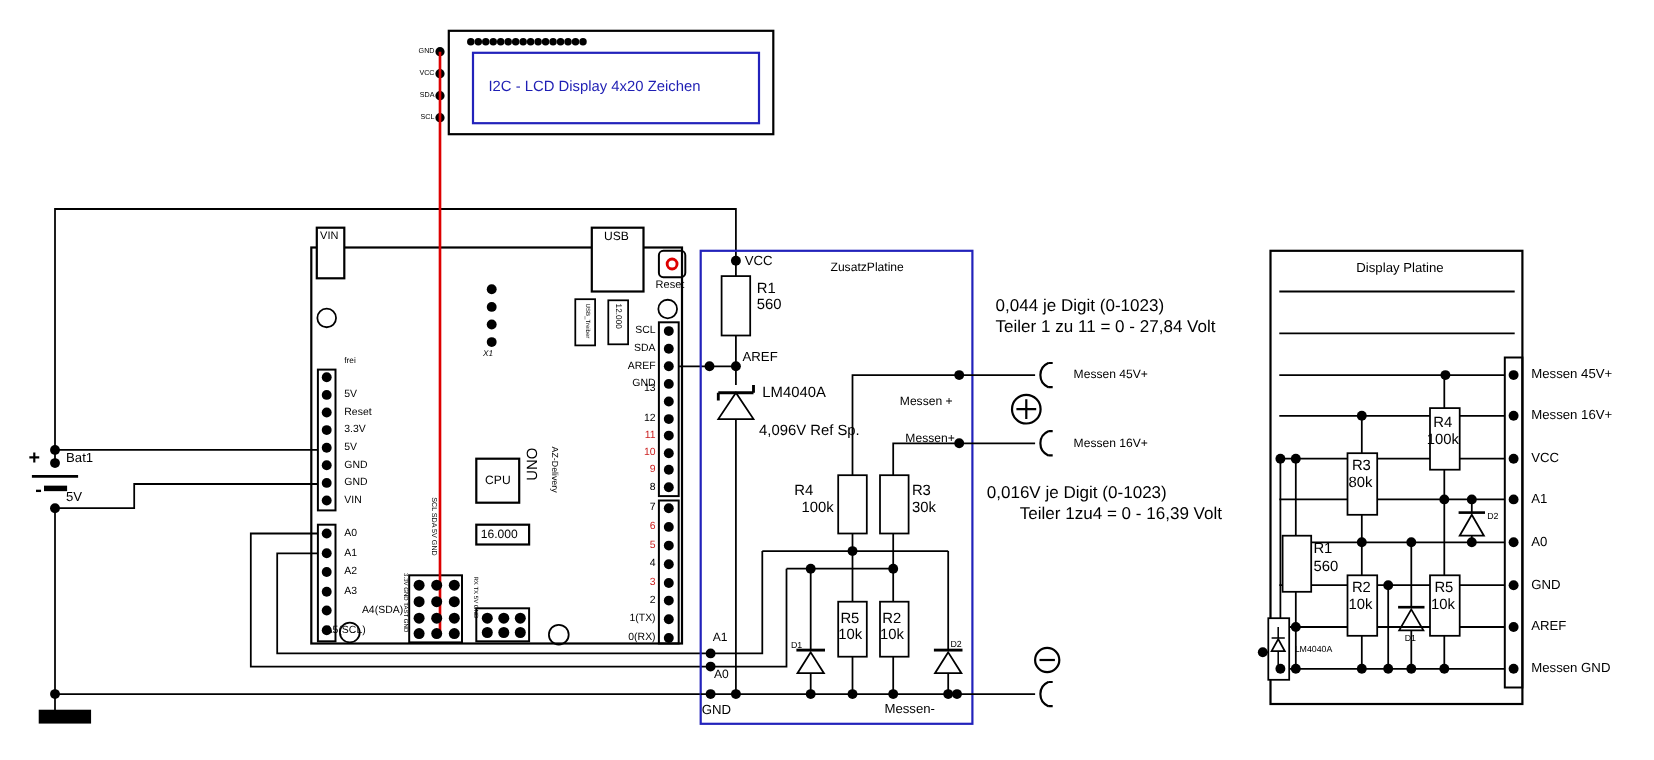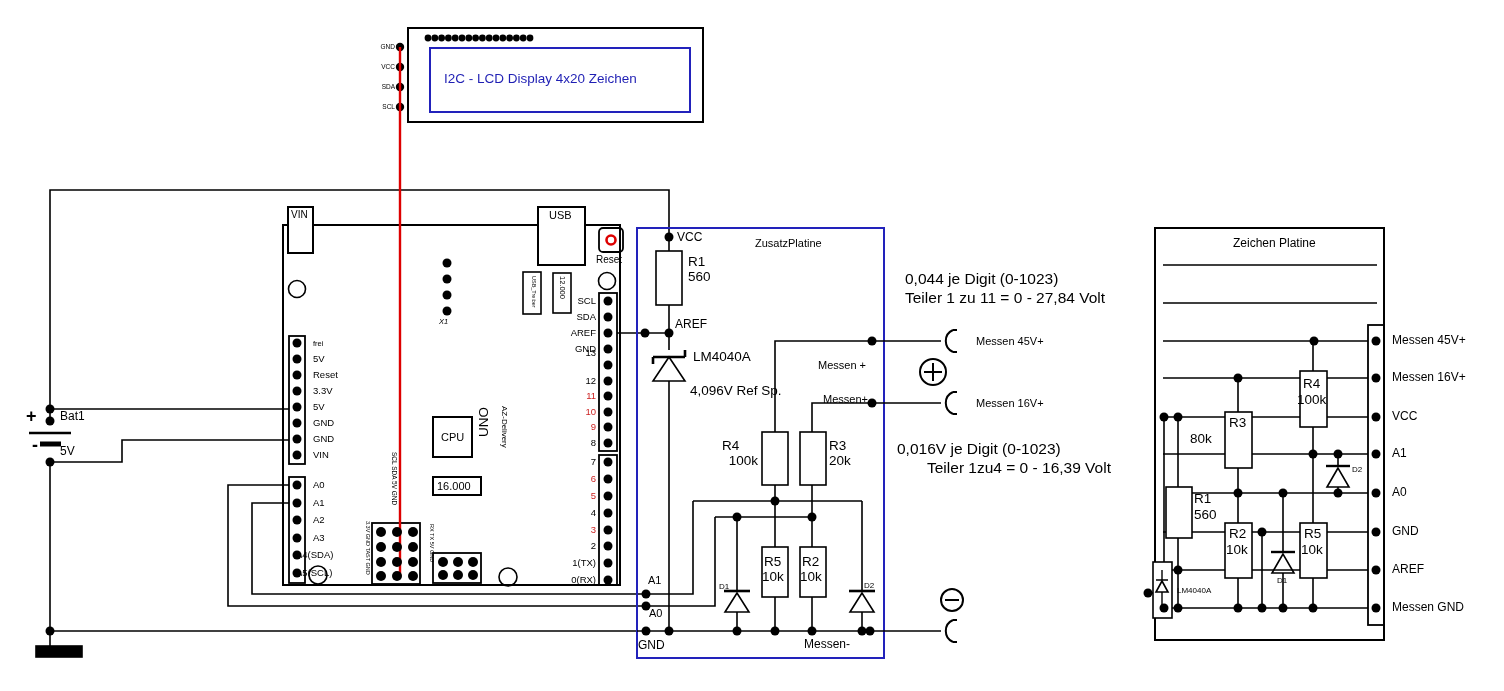--- a/index.html
+++ b/index.html
@@ -305,34 +305,34 @@
 <div class="lbl s11" style="left:437px;top:481px">16.000</div>
 <div class="lbl s7 it" style="left:439px;top:318px">X1</div>
 <div class="lbl s5 rot90" style="left:536px;top:276px">USB_Treiber</div>
 <div class="lbl s7 rot90" style="left:566px;top:276px">12.000</div>
 <div class="lbl s13 rotm90" style="left:477px;top:437px">UNO</div>
 <div class="lbl s8 rot90" style="left:508px;top:406px">AZ-Delivery</div>
 <div class="lbl s6 rot90" style="left:397px;top:452px">SCL SDA 5V GND</div>
 <div class="lbl s5 rot90" style="left:370px;top:521px">3.3V GND TAST GND</div>
 <div class="lbl s5 rot90" style="left:434px;top:524px">RX TX 5V GND</div>
 
-<div class="lbl s7" style="left:313px;top:340px">frei</div>
+<div class="lbl s7" style="left:313px;top:324px">frei</div>
 <div class="lbl s9" style="left:313px;top:354px">5V</div>
 <div class="lbl s9" style="left:313px;top:370px">Reset</div>
 <div class="lbl s9" style="left:313px;top:386px">3.3V</div>
 <div class="lbl s9" style="left:313px;top:402px">5V</div>
 <div class="lbl s9" style="left:313px;top:418px">GND</div>
 <div class="lbl s9" style="left:313px;top:434px">GND</div>
 <div class="lbl s9" style="left:313px;top:450px">VIN</div>
 
 <div class="lbl s9" style="left:313px;top:480px">A0</div>
 <div class="lbl s9" style="left:313px;top:498px">A1</div>
 <div class="lbl s9" style="left:313px;top:515px">A2</div>
 <div class="lbl s9" style="left:313px;top:533px">A3</div>
-<div class="lbl s9" style="left:296px;top:550px">A4(SDA)</div>
+<div class="lbl s9" style="left:329px;top:550px">A4(SDA)</div>
 <div class="lbl s9" style="left:296px;top:568px">A5(SCL)</div>
 
 <div class="lbl s9 r" style="left:596px;top:296px">SCL</div>
 <div class="lbl s9 r" style="left:596px;top:312px">SDA</div>
 <div class="lbl s9 r" style="left:596px;top:328px">AREF</div>
 <div class="lbl s9 r" style="left:596px;top:344px">GND</div>
 <div class="lbl s9 r" style="left:596px;top:348px">13</div>
 <div class="lbl s9 r" style="left:596px;top:376px">12</div>
 <div class="lbl s9 r red" style="left:596px;top:391px">11</div>
 <div class="lbl s9 r red" style="left:596px;top:407px">10</div>
@@ -353,53 +353,53 @@
 <div class="lbl s13" style="left:688px;top:255px">R1</div>
 <div class="lbl s13" style="left:688px;top:270px">560</div>
 <div class="lbl s12" style="left:675px;top:318px">AREF</div>
 <div class="lbl s13" style="left:693px;top:350px">LM4040A</div>
 <div class="lbl s13" style="left:690px;top:384px">4,096V Ref  Sp.</div>
 <div class="lbl s11 r" style="left:866px;top:360px">Messen +</div>
 <div class="lbl s11 r" style="left:868px;top:394px">Messen+</div>
 <div class="lbl s13" style="left:722px;top:439px">R4</div>
 <div class="lbl s13 r" style="left:758px;top:454px">100k</div>
 <div class="lbl s13" style="left:829px;top:439px">R3</div>
-<div class="lbl s13" style="left:829px;top:454px">20k</div>
+<div class="lbl s13" style="left:829px;top:454px">30k</div>
 <div class="lbl s13" style="left:764px;top:555px">R5</div>
 <div class="lbl s13" style="left:762px;top:570px">10k</div>
 <div class="lbl s13" style="left:802px;top:555px">R2</div>
 <div class="lbl s13" style="left:800px;top:570px">10k</div>
 <div class="lbl s8" style="left:719px;top:583px">D1</div>
 <div class="lbl s8" style="left:864px;top:582px">D2</div>
 <div class="lbl s11" style="left:648px;top:575px">A1</div>
 <div class="lbl s11" style="left:649px;top:608px">A0</div>
 <div class="lbl s12" style="left:638px;top:639px">GND</div>
 <div class="lbl s12" style="left:804px;top:638px">Messen-</div>
 
 <div class="lbl s11" style="left:976px;top:336px">Messen 45V+</div>
 <div class="lbl s11" style="left:976px;top:398px">Messen 16V+</div>
 
 <div class="lbl s15" style="left:905px;top:271px">0,044 je Digit (0-1023)</div>
 <div class="lbl s15" style="left:905px;top:290px">Teiler 1 zu 11 = 0 - 27,84 Volt</div>
 <div class="lbl s15" style="left:897px;top:441px">0,016V je Digit (0-1023)</div>
 <div class="lbl s15" style="left:927px;top:460px">Teiler 1zu4 = 0 - 16,39 Volt</div>
 
-<div class="lbl s12" style="left:1233px;top:237px">Zeichen Platine</div>
+<div class="lbl s12" style="left:1233px;top:237px">Display Platine</div>
 <div class="lbl s12" style="left:1392px;top:334px">Messen 45V+</div>
 <div class="lbl s12" style="left:1392px;top:371px">Messen 16V+</div>
 <div class="lbl s12" style="left:1392px;top:410px">VCC</div>
 <div class="lbl s12" style="left:1392px;top:447px">A1</div>
 <div class="lbl s12" style="left:1392px;top:486px">A0</div>
 <div class="lbl s12" style="left:1392px;top:525px">GND</div>
 <div class="lbl s12" style="left:1392px;top:563px">AREF</div>
 <div class="lbl s12" style="left:1392px;top:601px">Messen GND</div>
 <div class="lbl s13" style="left:1303px;top:377px">R4</div>
 <div class="lbl s13" style="left:1297px;top:393px">100k</div>
 <div class="lbl s13" style="left:1229px;top:416px">R3</div>
-<div class="lbl s13" style="left:1190px;top:432px">80k</div>
+<div class="lbl s13" style="left:1226px;top:432px">80k</div>
 <div class="lbl s13" style="left:1194px;top:492px">R1</div>
 <div class="lbl s13" style="left:1194px;top:508px">560</div>
 <div class="lbl s13" style="left:1229px;top:527px">R2</div>
 <div class="lbl s13" style="left:1226px;top:543px">10k</div>
 <div class="lbl s13" style="left:1304px;top:527px">R5</div>
 <div class="lbl s13" style="left:1301px;top:543px">10k</div>
 <div class="lbl s8" style="left:1277px;top:577px">D1</div>
 <div class="lbl s8" style="left:1352px;top:466px">D2</div>
 <div class="lbl s8" style="left:1177px;top:587px">LM4040A</div>
 

